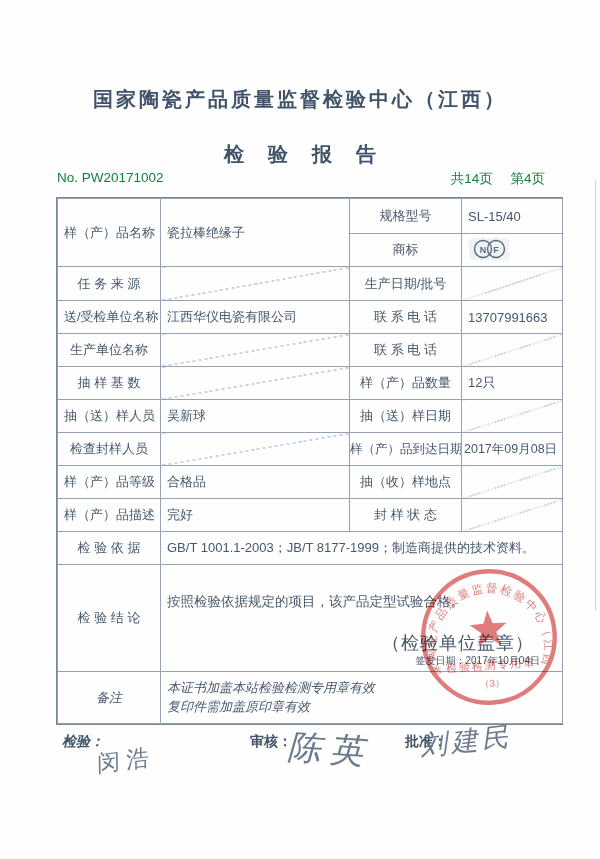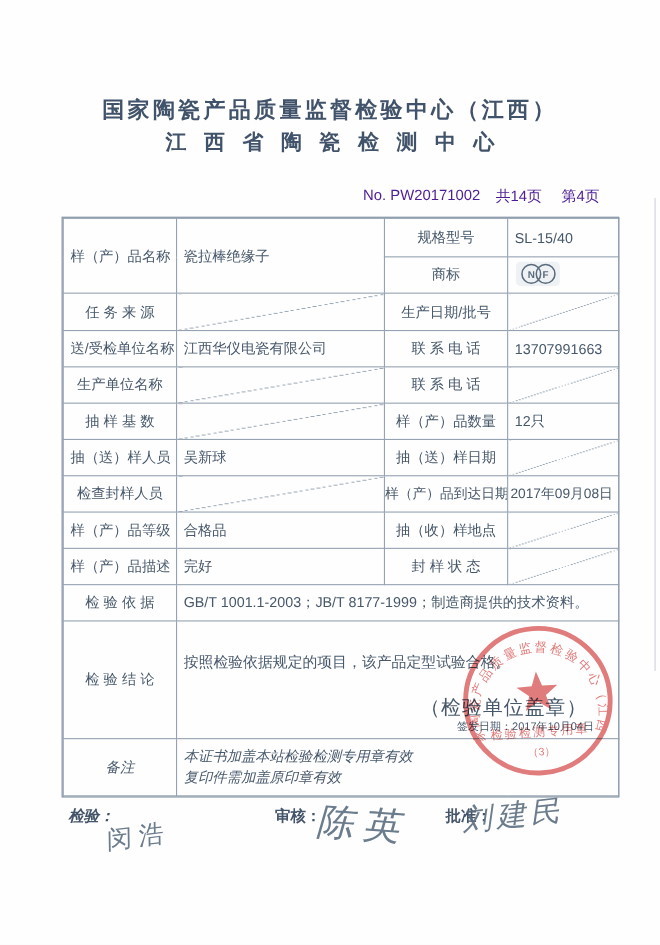--- a/index.html
+++ b/index.html
@@ -10,21 +10,21 @@
     color:#47586b;
   }
   
   .title1{position:absolute;top:86px;left:0;width:100%;text-align:center;
     font-size:20px;font-weight:600;letter-spacing:3px;color:#41536a;}
   .title2{position:absolute;top:116px;left:0;width:100%;text-align:center;
     font-size:19px;font-weight:600;letter-spacing:16px;text-indent:16px;color:#41536a;}
   .title3{position:absolute;top:141px;left:0;width:100%;text-align:center;
     font-size:20px;font-weight:600;letter-spacing:24px;text-indent:24px;color:#41536a;}
   .meta{position:absolute;top:170px;left:57px;right:55px;display:flex;
-    justify-content:flex-end;font-size:13.5px;color:#4c1d95;}
+    justify-content:space-between;font-size:13.5px;color:#15803d;}
   .meta .pages span{margin-left:14px;}
   
   .tablewrap{position:absolute;left:56px;top:197px;width:505px;
     border:1.5px solid #76879a;}
   table.form{border-collapse:collapse;table-layout:fixed;width:100%;}
   table.form td{border:1px solid #94a2b1;font-size:13px;color:#47586b;
     padding:0 6px;overflow:hidden;white-space:nowrap;}
   td.lab{text-align:center;padding:0 2px;}
   td.val{text-align:left;}
   td.diag{background:linear-gradient(to bottom right,
@@ -53,21 +53,21 @@
     mix-blend-mode:multiply;opacity:.82;transform:rotate(-4deg);}
   
   .scanline{position:absolute;left:595px;top:180px;width:1px;height:430px;background:#cdd2d8;}
 </style>
 </head>
 <body>
 
 <div class="sheet">
 
   <div class="title1">国家陶瓷产品质量监督检验中心（江西）</div>
-  <div class="title2">江西省陶瓷检测中心</div>
+  <div class="title3">检验报告</div>
 
   <div class="meta">
     <div>No. PW20171002</div>
     <div class="pages">
       <span>共14页</span>
       <span>第4页</span>
     </div>
   </div>
 
   <div class="tablewrap">

